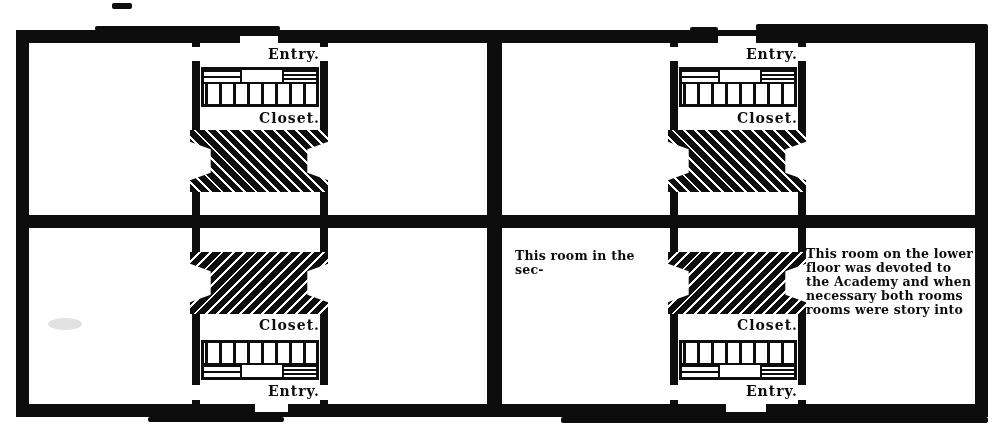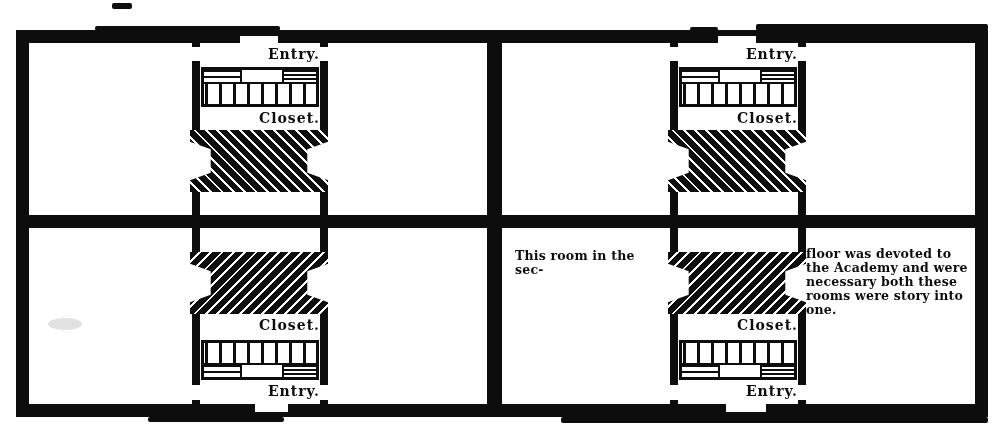--- a/index.html
+++ b/index.html
@@ -158,21 +158,21 @@
         <div class="landing-a"></div>
         <div class="landing-b"></div>
       </div>
     </div>
     <div class="room-label" style="left:678px;top:383px;">Entry.</div>
 
     <div class="note" style="left:506px;top:249px;width:152px;margin-left:9px;">
       <div>This room in the sec-</div>
     </div>
     <div class="note" style="left:806px;top:247px;width:184px;">
+      <div>This room on the lower</div>
       <div>floor was devoted to</div>
-      <div>the Academy and were</div>
-      <div>necessary both these</div>
+      <div>the Academy and when</div>
+      <div>necessary both rooms</div>
       <div>rooms were story into</div>
-      <div>one.</div>
     </div>
   </div>
 
 </div>
 
 </body></html>

